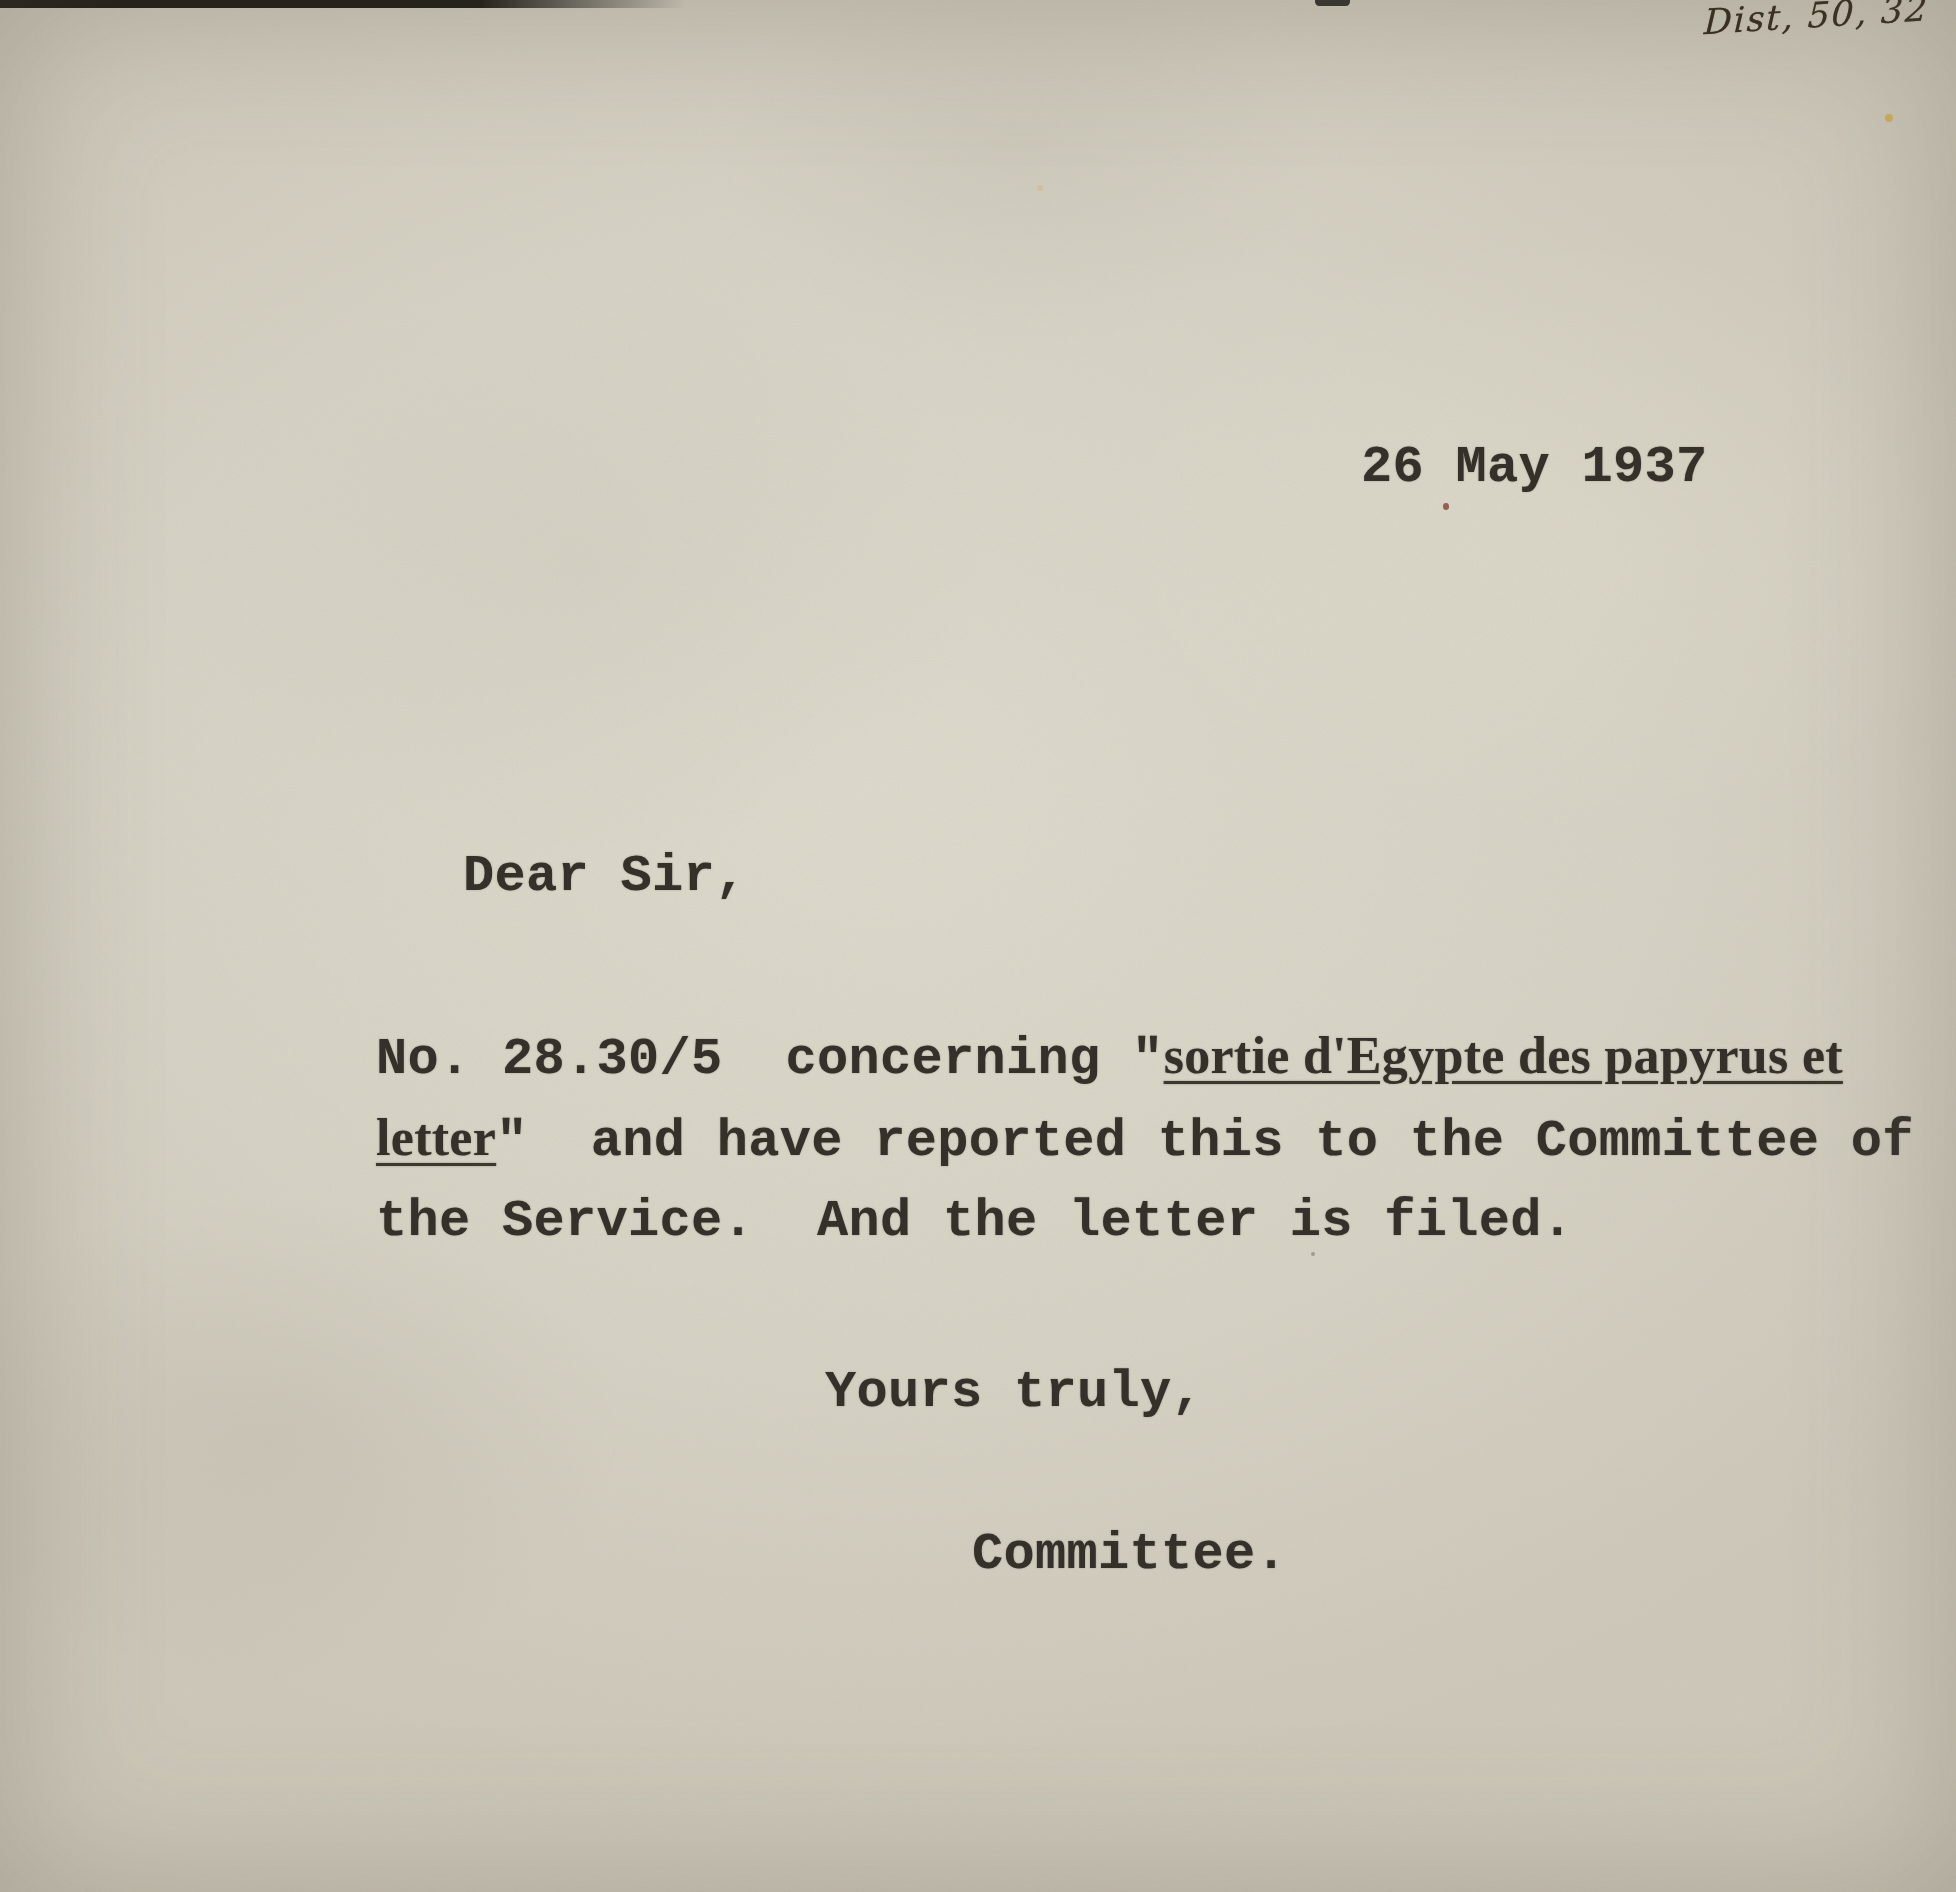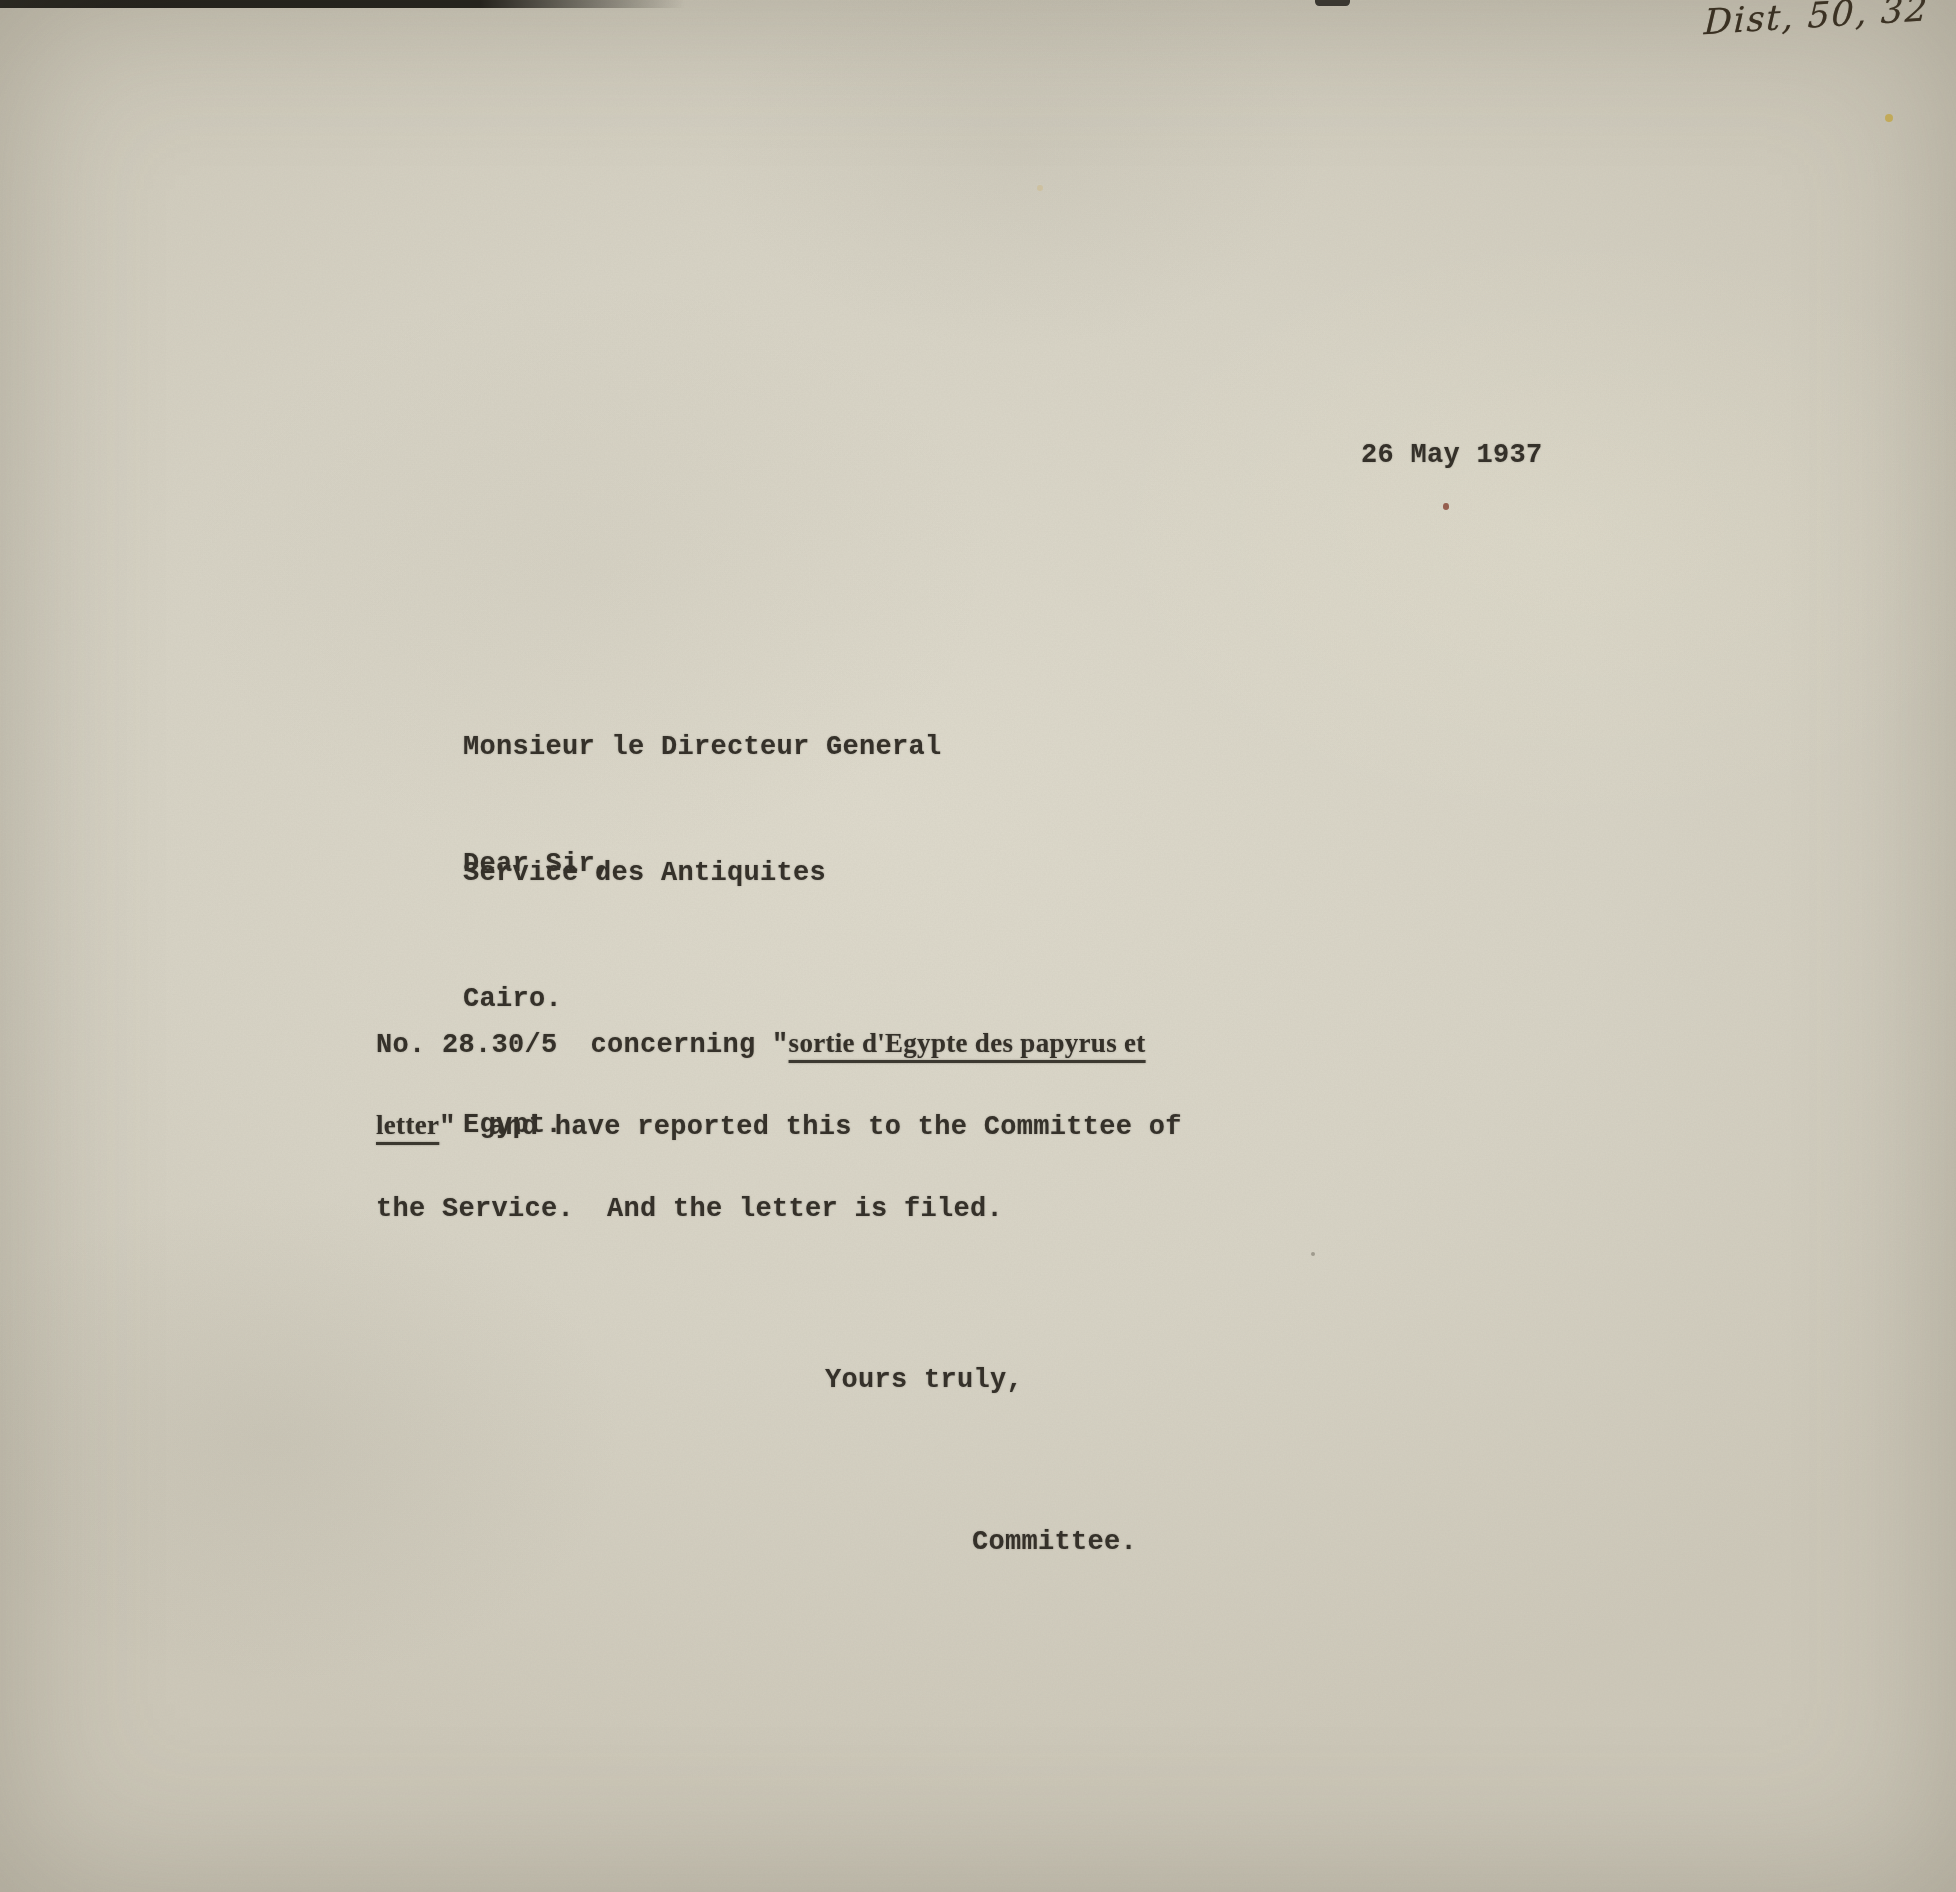--- a/index.html
+++ b/index.html
@@ -34,21 +34,21 @@
   }
   .grain {
     position: absolute;
     inset: 0;
     opacity: 0.55;
     pointer-events: none;
   }
   .tw {
     position: absolute;
     color: #35312a;
-    font-size: 27px;
+    font-size: 52px;
     font-weight: 700;
     line-height: 1;
     letter-spacing: 0.3px;
     white-space: pre;
     text-shadow: 0 0 1.7px rgba(53,49,42,0.38);
   }
   .addr { line-height: 42px; }
   .u {
     text-decoration: underline;
     text-decoration-thickness: 3.3px;
@@ -114,26 +114,20 @@
     <rect width="2344" height="2267" filter="url(#grainf)"></rect>
   </svg>
 
   <div class="scan-strip"></div>
   <div class="scan-blob"></div>
 
   <div class="hand">Dist, 50, 32</div>
 
   <div class="tw date">26 May 1937</div>
 
-  <div class="tw addr">
-    <div>Monsieur le Directeur General</div>
-    <div>Service des Antiquites</div>
-    <div>Cairo.</div>
-    <div>Egypt.</div>
-  </div>
 
   <div class="tw salut">Dear Sir,</div>
 
 
   <div class="tw body-l2"><span>No. 28.30/5  concerning "</span><span class="u">sortie d'Egypte des papyrus et</span></div>
 
   <div class="tw body-l3"><span class="u">letter</span><span>"  and have reported this to the Committee of</span></div>
 
   <div class="tw body-l4">the Service.  And the letter is filed.</div>
 

